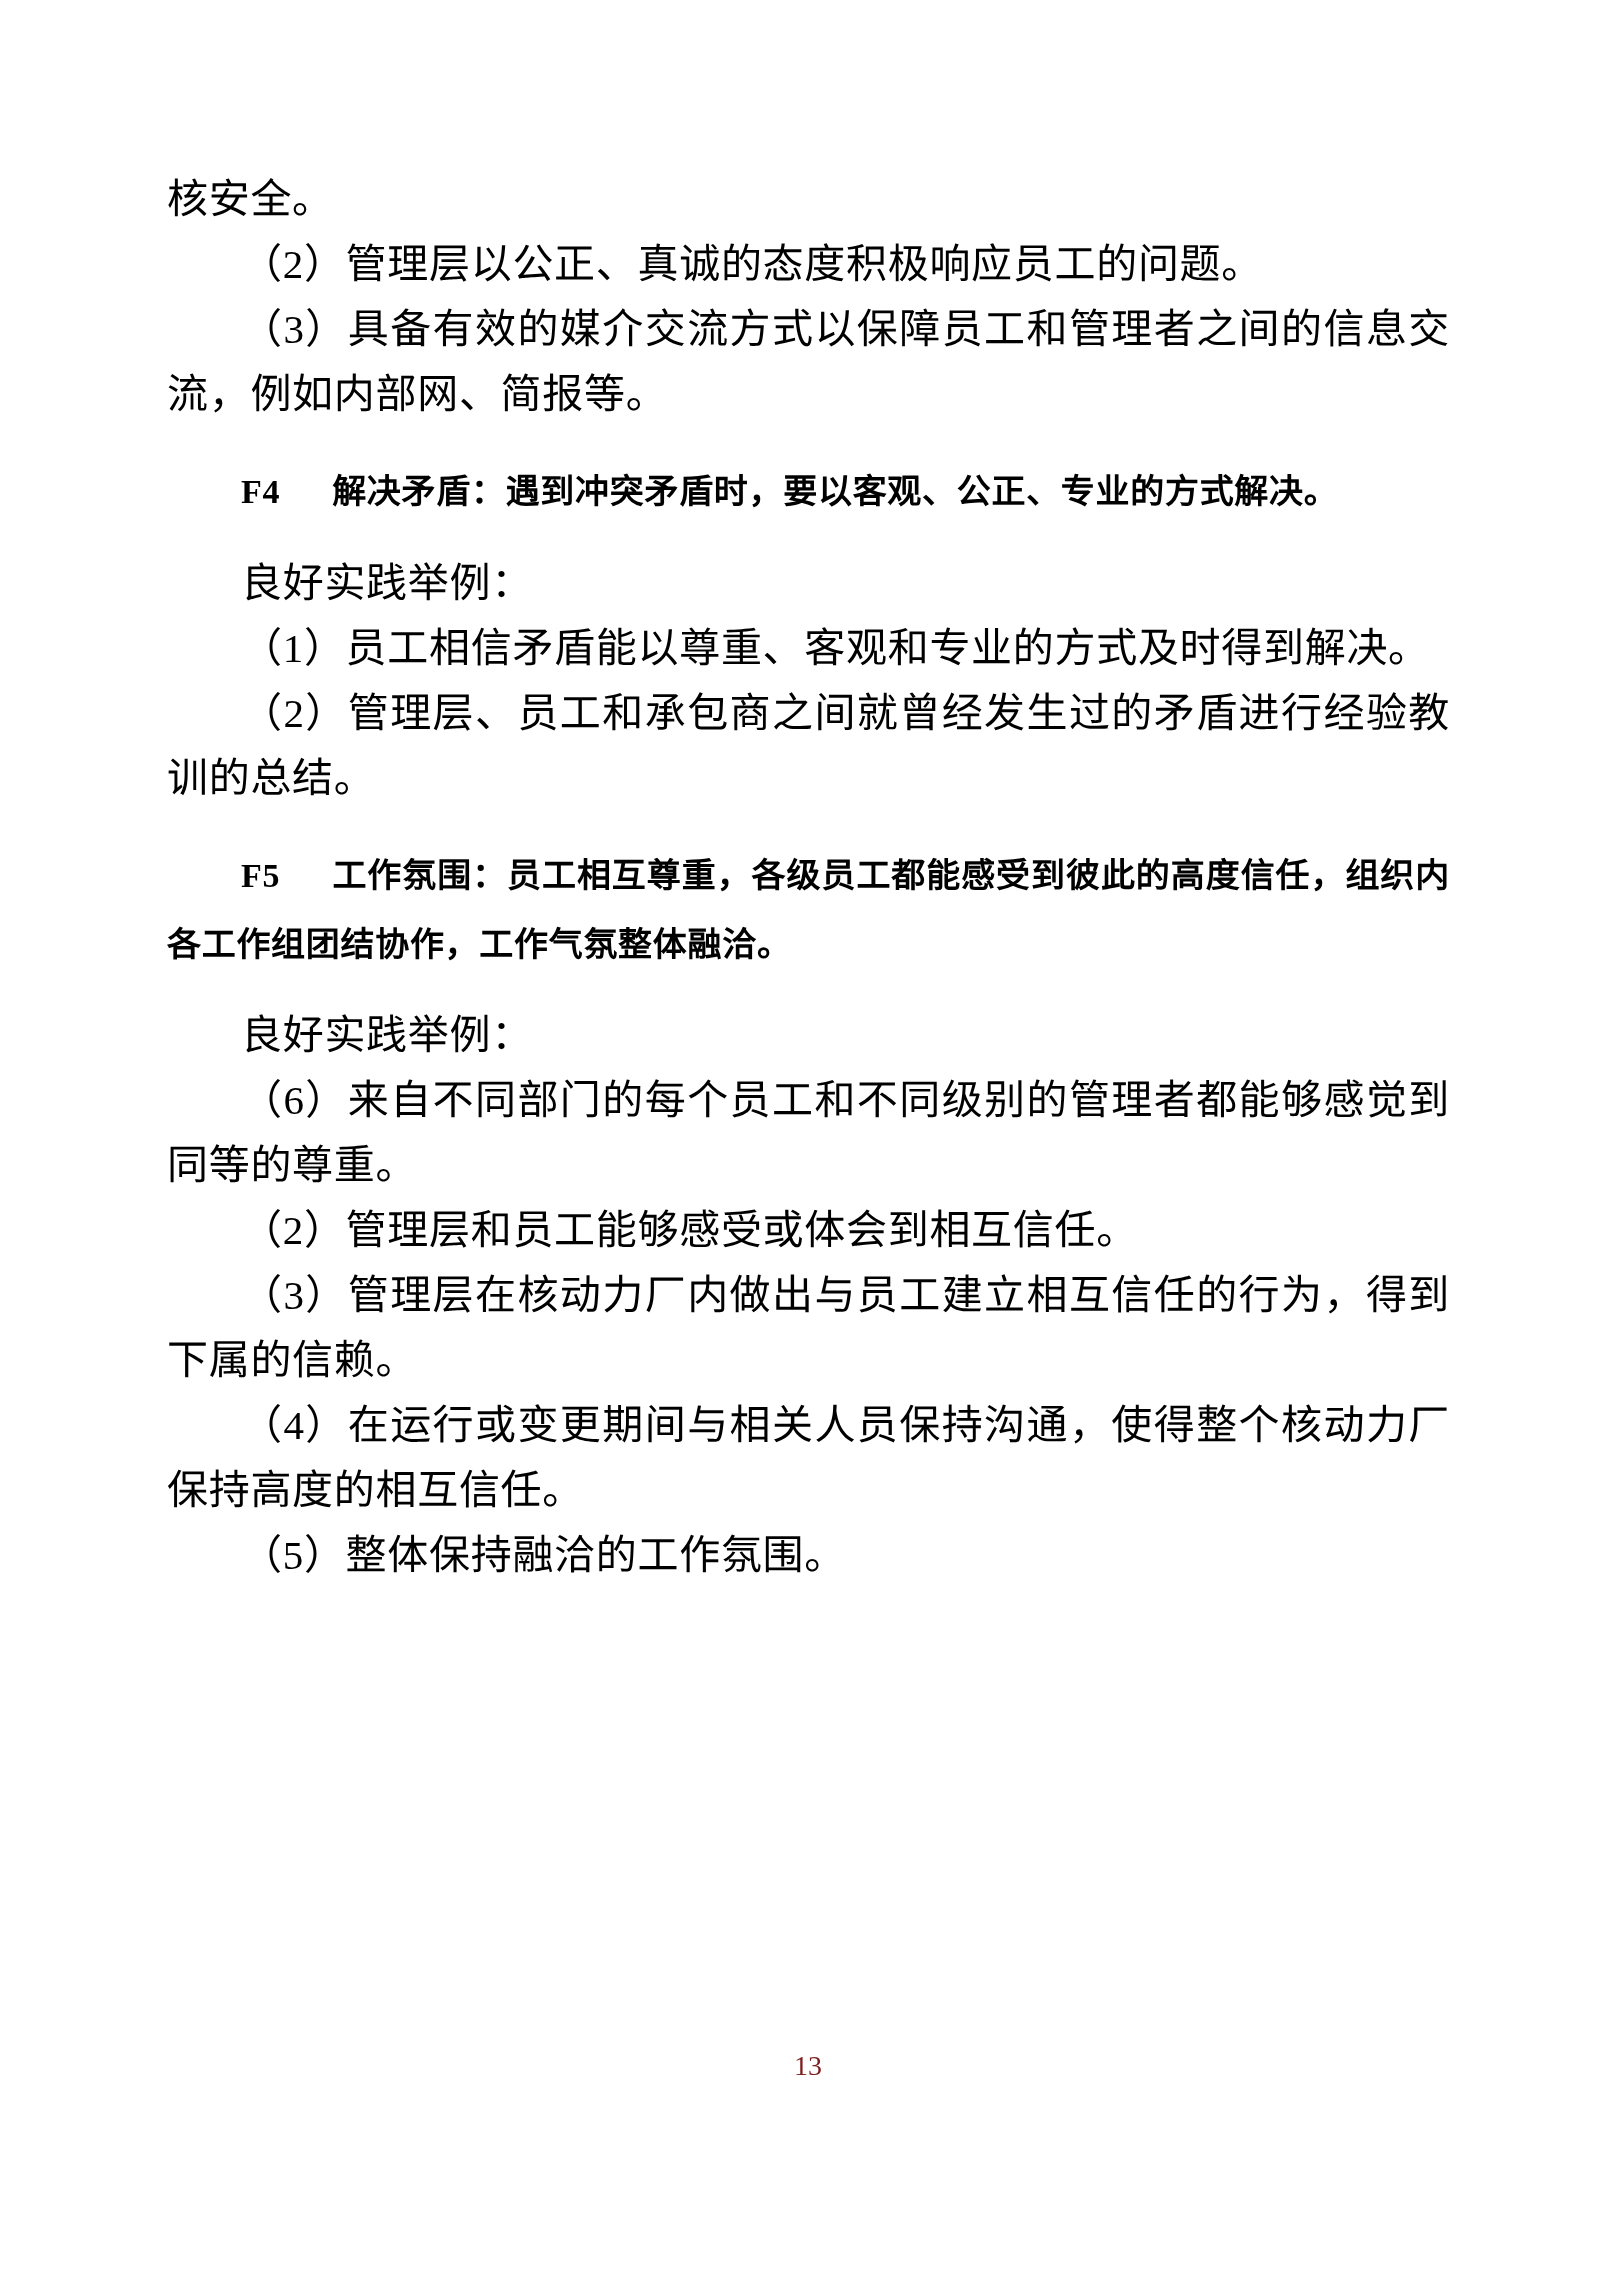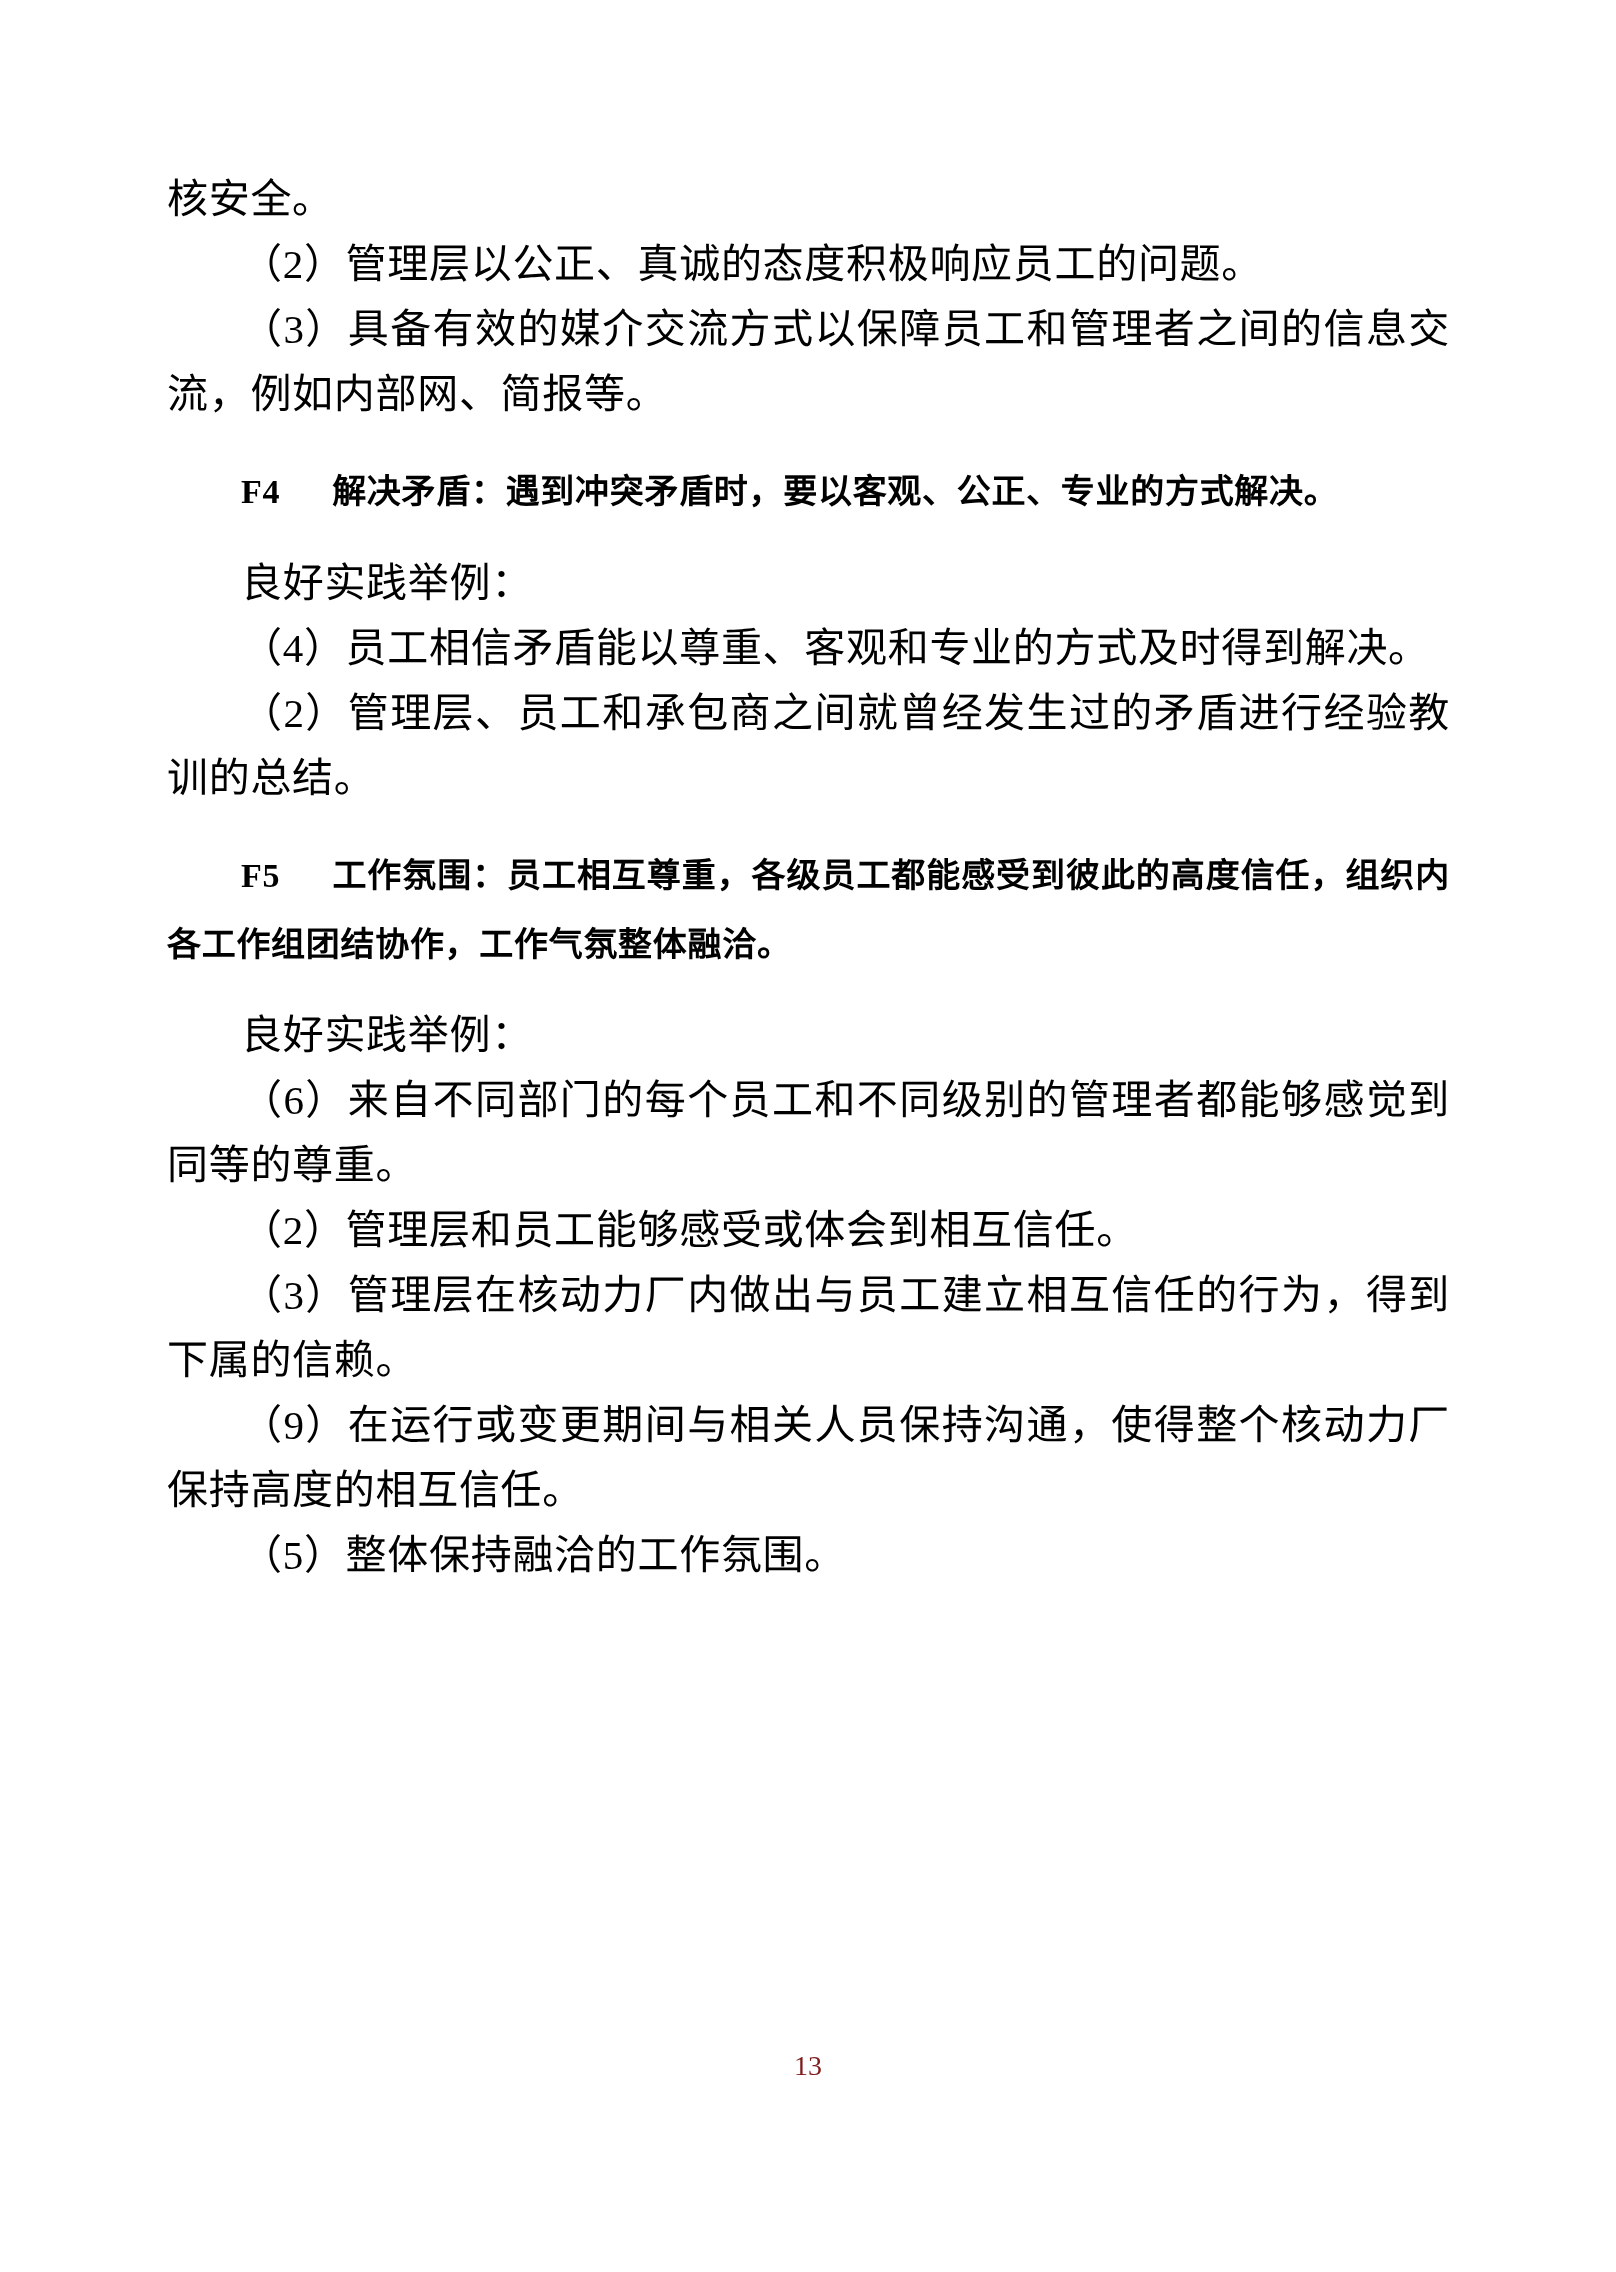--- a/index.html
+++ b/index.html
@@ -69,37 +69,37 @@
     <p class="body-par indent">（2）管理层以公正、真诚的态度积极响应员工的问题。</p>
 
     <p class="body-par indent">（3）具备有效的媒介交流方式以保障员工和管理者之间的信息交流，例如内部网、简报等。</p>
 
     <h2 class="section-heading">
       <span class="heading-id">F4</span><span class="heading-text">解决矛盾：遇到冲突矛盾时，要以客观、公正、专业的方式解决。</span>
     </h2>
 
     <p class="body-par indent">良好实践举例：</p>
 
-    <p class="body-par indent">（4）员工相信矛盾能以尊重、客观和专业的方式及时得到解决。</p>
+    <p class="body-par indent">（1）员工相信矛盾能以尊重、客观和专业的方式及时得到解决。</p>
 
     <p class="body-par indent">（2）管理层、员工和承包商之间就曾经发生过的矛盾进行经验教训的总结。</p>
 
     <h2 class="section-heading">
       <span class="heading-id">F5</span><span class="heading-text">工作氛围：员工相互尊重，各级员工都能感受到彼此的高度信任，组织内各工作组团结协作，工作气氛整体融洽。</span>
     </h2>
 
     <p class="body-par indent">良好实践举例：</p>
 
     <p class="body-par indent">（6）来自不同部门的每个员工和不同级别的管理者都能够感觉到同等的尊重。</p>
 
     <p class="body-par indent">（2）管理层和员工能够感受或体会到相互信任。</p>
 
     <p class="body-par indent">（3）管理层在核动力厂内做出与员工建立相互信任的行为，得到下属的信赖。</p>
 
-    <p class="body-par indent">（9）在运行或变更期间与相关人员保持沟通，使得整个核动力厂保持高度的相互信任。</p>
+    <p class="body-par indent">（4）在运行或变更期间与相关人员保持沟通，使得整个核动力厂保持高度的相互信任。</p>
 
     <p class="body-par indent">（5）整体保持融洽的工作氛围。</p>
 
   </main>
 
   <footer class="page-number">13</footer>
 </div>
 
 
 </body></html>

